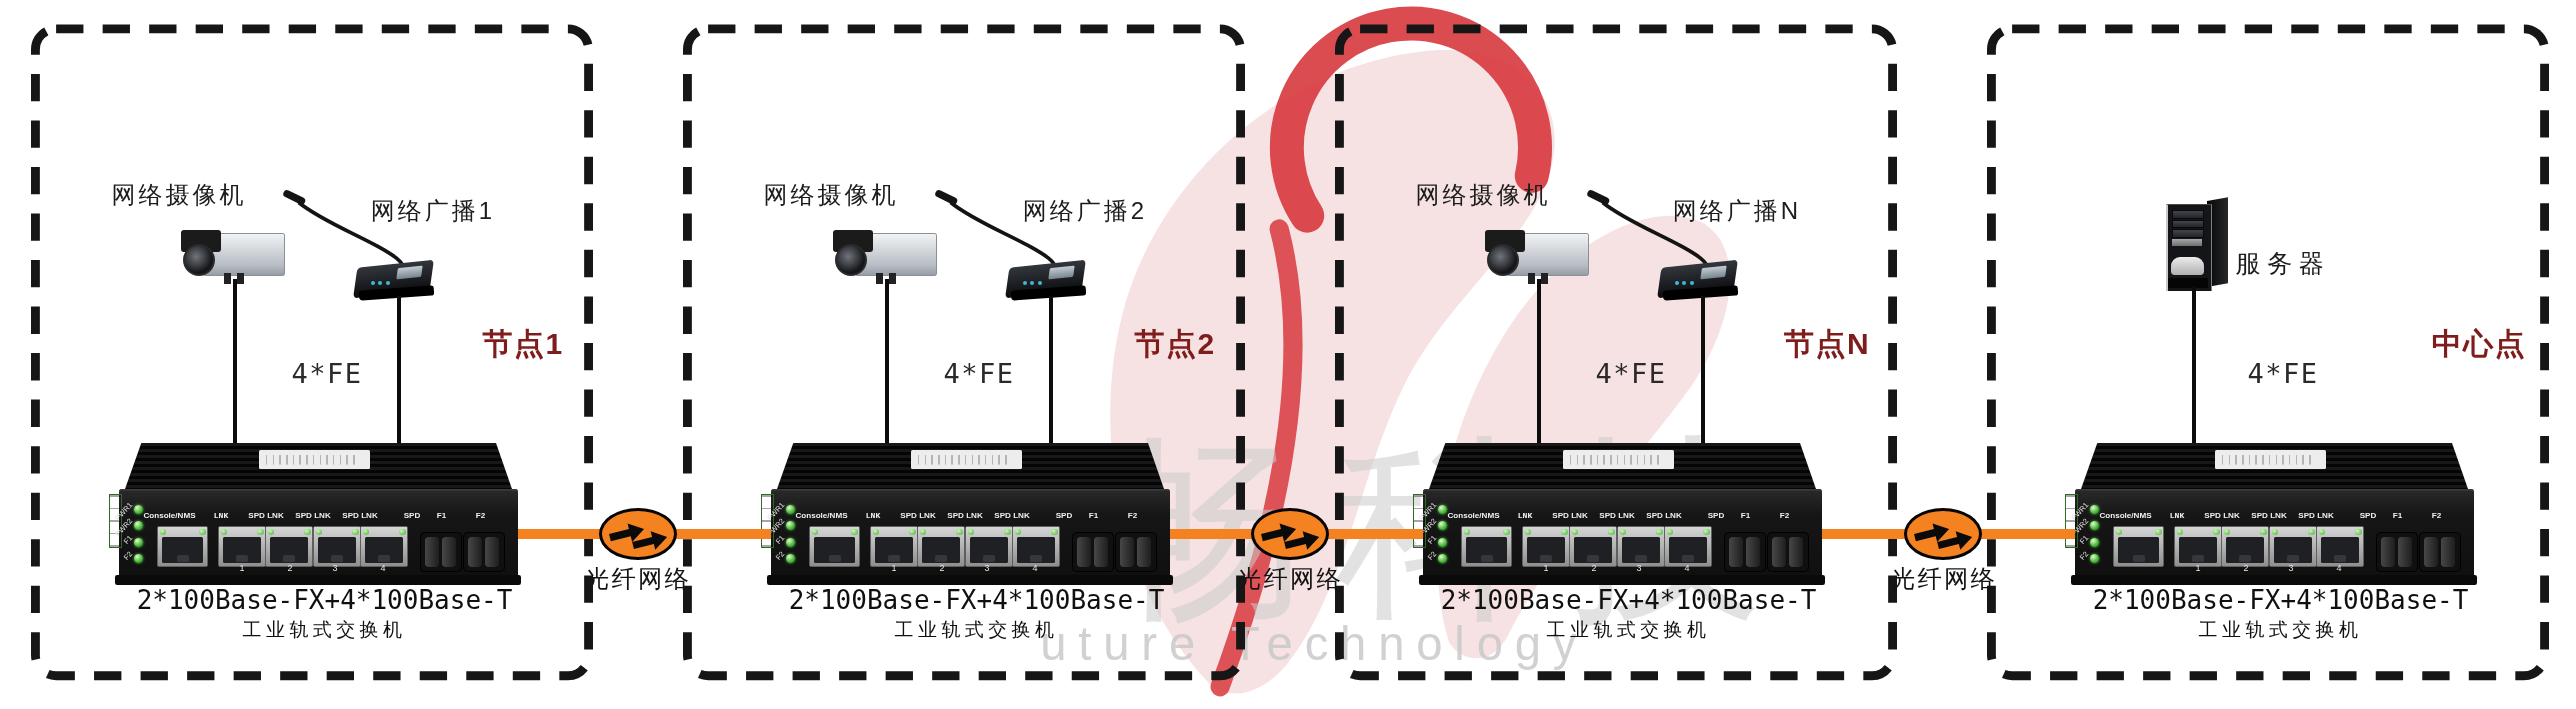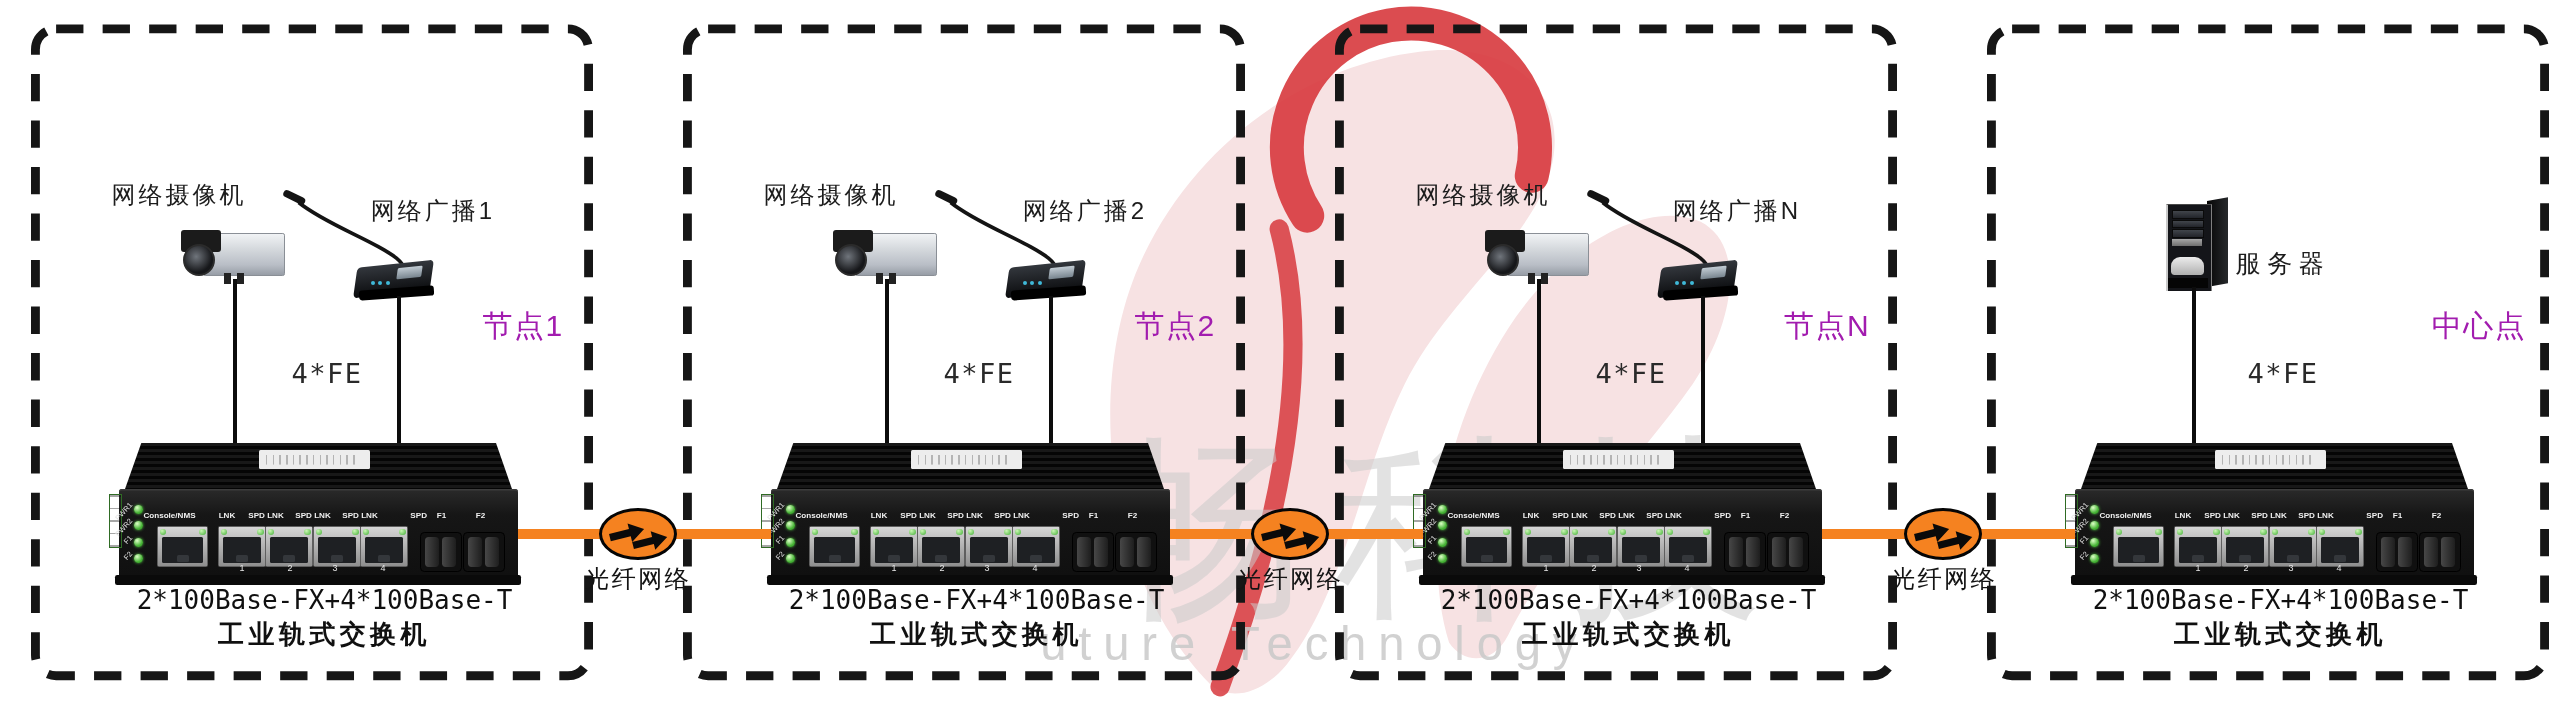--- a/index.html
+++ b/index.html
@@ -8,31 +8,31 @@
   
   .watermark{position:absolute;left:1035px;top:0;z-index:0;}
   
   .node{position:absolute;top:0;width:562px;height:560px;z-index:2;}
   .box-border{position:absolute;left:0;top:24px;}
   .device-label{position:absolute;font-size:24px;letter-spacing:3px;color:#1c1c1c;
                 text-align:center;white-space:nowrap;}
   .camera-label{left:74px;top:179px;width:148px;}
   .broadcast-label{left:328px;top:195px;width:148px;}
   .server-label{left:222px;top:247px;width:148px;font-size:25px;letter-spacing:6.7px;}
-  .node-red-label{position:absolute;left:418px;top:306px;width:148px;text-align:center;
-                  font-size:30px;font-weight:normal;color:#a21caf;letter-spacing:1.5px;white-space:nowrap;}
+  .node-red-label{position:absolute;left:418px;top:324px;width:148px;text-align:center;
+                  font-size:30px;font-weight:bold;color:#7f1d1d;letter-spacing:1.5px;white-space:nowrap;}
   .fe-label{position:absolute;left:222px;top:358px;width:148px;text-align:center;
             font-family:"DejaVu Sans Mono",monospace;font-size:27px;color:#2a2a2a;letter-spacing:1.5px;}
   .drop-line{position:absolute;width:4.4px;background:#0c0c0c;}
   .camera-line{left:202px;top:279px;height:166px;}
   .broadcast-line{left:366px;top:296px;height:149px;}
   .server-line{left:205px;top:287px;height:158px;}
   .caption{position:absolute;left:35px;top:585px;width:517px;text-align:center;color:#101010;}
   .caption1{font-family:"DejaVu Sans Mono",monospace;font-size:26px;white-space:nowrap;}
-  .caption2{font-size:26px;letter-spacing:4.4px;margin-top:1.5px;white-space:nowrap;font-weight:bold;}
+  .caption2{font-size:19px;letter-spacing:4.4px;margin-top:1.5px;white-space:nowrap;}
   
   .camera{position:absolute;left:150px;top:226px;width:103px;height:59px;}
   .cam-body{position:absolute;left:22px;top:7.4px;width:80px;height:41px;border:0.7px solid #8a8f96;
             border-radius:2.2px;background:linear-gradient(180deg,#f1f3f5 0%,#d6dade 35%,#b9bec6 75%,#979da6 100%);}
   .cam-hood{position:absolute;left:0;top:4.4px;width:40px;height:22px;background:#1b1b1b;border-radius:3px;}
   .cam-lens{position:absolute;left:1.5px;top:18px;width:28px;height:28px;border-radius:50%;
             border:2.2px solid #2b2b2b;background:radial-gradient(circle at 40% 38%,#70757c,#16171a 65%);}
   .cam-leg{position:absolute;width:7.4px;height:10.3px;background:#222;bottom:1.5px;}
   .leg-a{left:43px;} .leg-b{left:56px;}
   
@@ -76,22 +76,22 @@
   .led{position:absolute;width:9px;height:9px;border-radius:50%;
        background:radial-gradient(circle at 35% 30%,#dcffc6,#47b436 60%,#2c8a22);box-shadow:0 0 3px #55c244;}
   .led.l1{left:15px;top:62px;} .led.l2{left:15px;top:78px;} .led.l3{left:15px;top:95px;} .led.l4{left:15px;top:111px;}
   .led-lab{position:absolute;width:33px;text-align:right;font-size:7.4px;color:#e2e2e2;
            transform:rotate(-48deg);transform-origin:100% 50%;white-space:nowrap;}
   .led-lab.t1{left:-21px;top:56px;} .led-lab.t2{left:-21px;top:72px;}
   .led-lab.t3{left:-21px;top:89px;} .led-lab.t4{left:-21px;top:105px;}
   .sw-lab{position:absolute;top:68px;font-size:8.1px;font-weight:bold;color:#f0f0f0;
           text-align:center;white-space:nowrap;}
   .console-lab{left:21px;width:59px;text-align:center;}
-  .stat-0{left:86px;width:44px;} .stat-1{left:125px;width:44px;} .stat-2{left:172px;width:44px;}
-  .stat-3{left:219px;width:44px;} .stat-4{left:264px;width:44px;text-align:right;}
+  .stat-0{left:80px;width:44px;font-family:Liberation Mono, monospace;} .stat-1{left:125px;width:44px;} .stat-2{left:172px;width:44px;}
+  .stat-3{left:219px;width:44px;} .stat-4{left:271px;width:44px;}
   .f-lab-0{left:304px;width:37px;} .f-lab-1{left:343px;width:37px;}
   .rj45{position:absolute;top:83px;width:46px;height:39px;border:0.7px solid #5f5f5f;border-radius:1.5px;
         background:linear-gradient(180deg,#d6d6d6,#8e8e8e);}
   .rj45.pc{left:38px;width:49px;}
   .rj45.p1{left:99px;} .rj45.p2{left:146px;} .rj45.p3{left:194px;} .rj45.p4{left:241px;}
   .rj45 .jack{position:absolute;left:3.7px;right:3.7px;top:9.6px;bottom:3px;background:#1e2023;border-radius:1.5px;}
   .rj45 .jack::after{content:"";position:absolute;left:50%;bottom:1.5px;transform:translateX(-50%);
         width:12px;height:6.7px;background:#34373b;border-radius:1.5px;}
   .rj45 .ld{position:absolute;width:6.7px;height:6.7px;border-radius:50%;top:1.5px;
         background:radial-gradient(circle at 35% 30%,#ccf7b5,#3fae34);}

